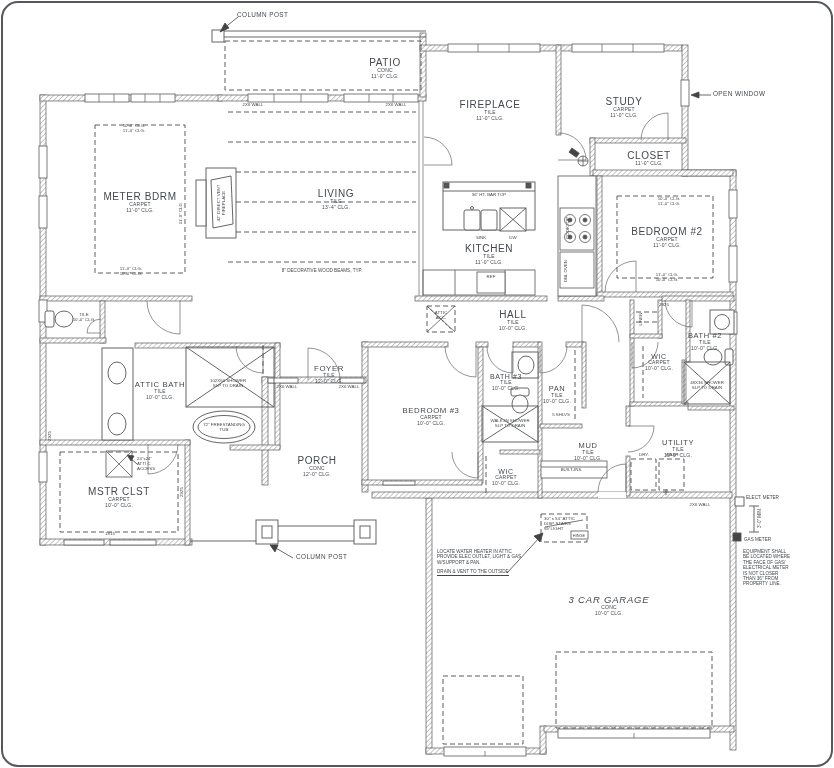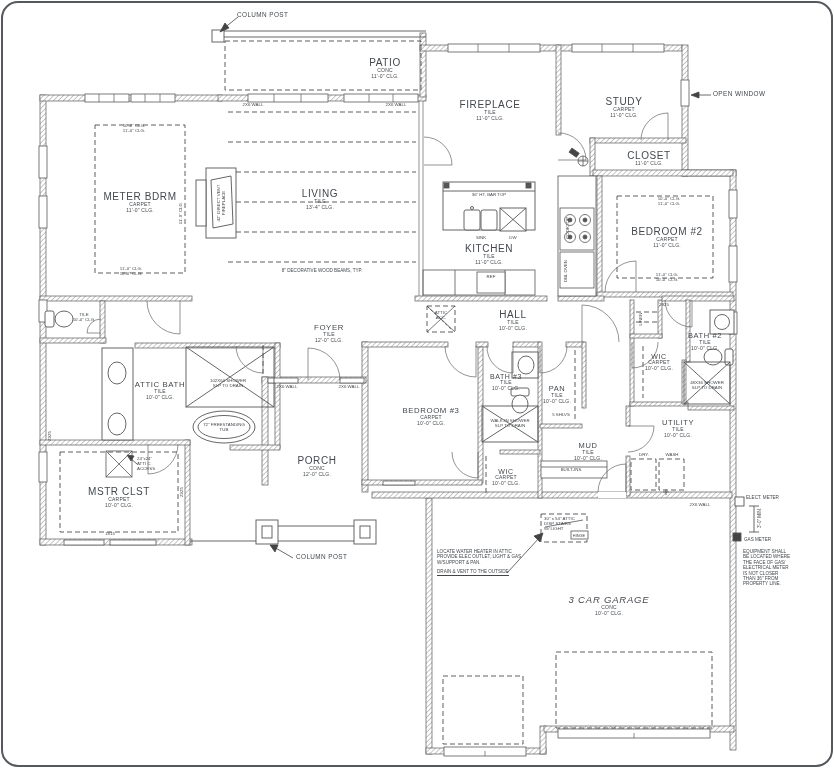--- a/index.html
+++ b/index.html
@@ -331,21 +331,21 @@
   <div class="sub">CONC</div>
   <div class="sub">11'-0" CLG.</div>
 </div>
 
 <div class="lbl" style="left:140px;top:202px">
   <div class="nm">METER BDRM</div>
   <div class="sub">CARPET</div>
   <div class="sub">11'-0" CLG.</div>
 </div>
 
-<div class="lbl" style="left:320px;top:199px">
+<div class="lbl" style="left:336px;top:199px">
   <div class="nm">LIVING</div>
   <div class="sub">TILE</div>
   <div class="sub">13'-4" CLG.</div>
 </div>
 
 <div class="lbl" style="left:490px;top:110px">
   <div class="nm">FIREPLACE</div>
   <div class="sub">TILE</div>
   <div class="sub">11'-0" CLG.</div>
 </div>
@@ -403,21 +403,21 @@
   <div class="t4">TILE</div>
   <div class="t4">10'-0" CLG.</div>
 </div>
 
 <div class="lbl" style="left:119px;top:497px">
   <div class="nm">MSTR CLST</div>
   <div class="sub">CARPET</div>
   <div class="sub">10'-0" CLG.</div>
 </div>
 
-<div class="lbl" style="left:329px;top:333px">
+<div class="lbl" style="left:329px;top:374px">
   <div class="nm" style="font-size:7.8px">FOYER</div>
   <div class="sub">TILE</div>
   <div class="sub">12'-0" CLG.</div>
 </div>
 
 <div class="lbl" style="left:317px;top:466px">
   <div class="nm">PORCH</div>
   <div class="sub">CONC</div>
   <div class="sub">12'-0" CLG.</div>
 </div>
@@ -446,21 +446,21 @@
   <div class="sub">CARPET</div>
   <div class="sub">10'-0" CLG.</div>
 </div>
 
 <div class="lbl" style="left:588px;top:451px">
   <div class="nm" style="font-size:7.5px">MUD</div>
   <div class="sub">TILE</div>
   <div class="sub">10'-0" CLG.</div>
 </div>
 
-<div class="lbl" style="left:678px;top:428px">
+<div class="lbl" style="left:678px;top:448px">
   <div class="nm" style="font-size:7.5px">UTILITY</div>
   <div class="sub">TILE</div>
   <div class="sub">10'-0" CLG.</div>
 </div>
 
 <div class="lbl" style="left:609px;top:605px">
   <div class="big">3 CAR GARAGE</div>
   <div class="sub">CONC</div>
   <div class="sub">10'-0" CLG.</div>
 </div>

